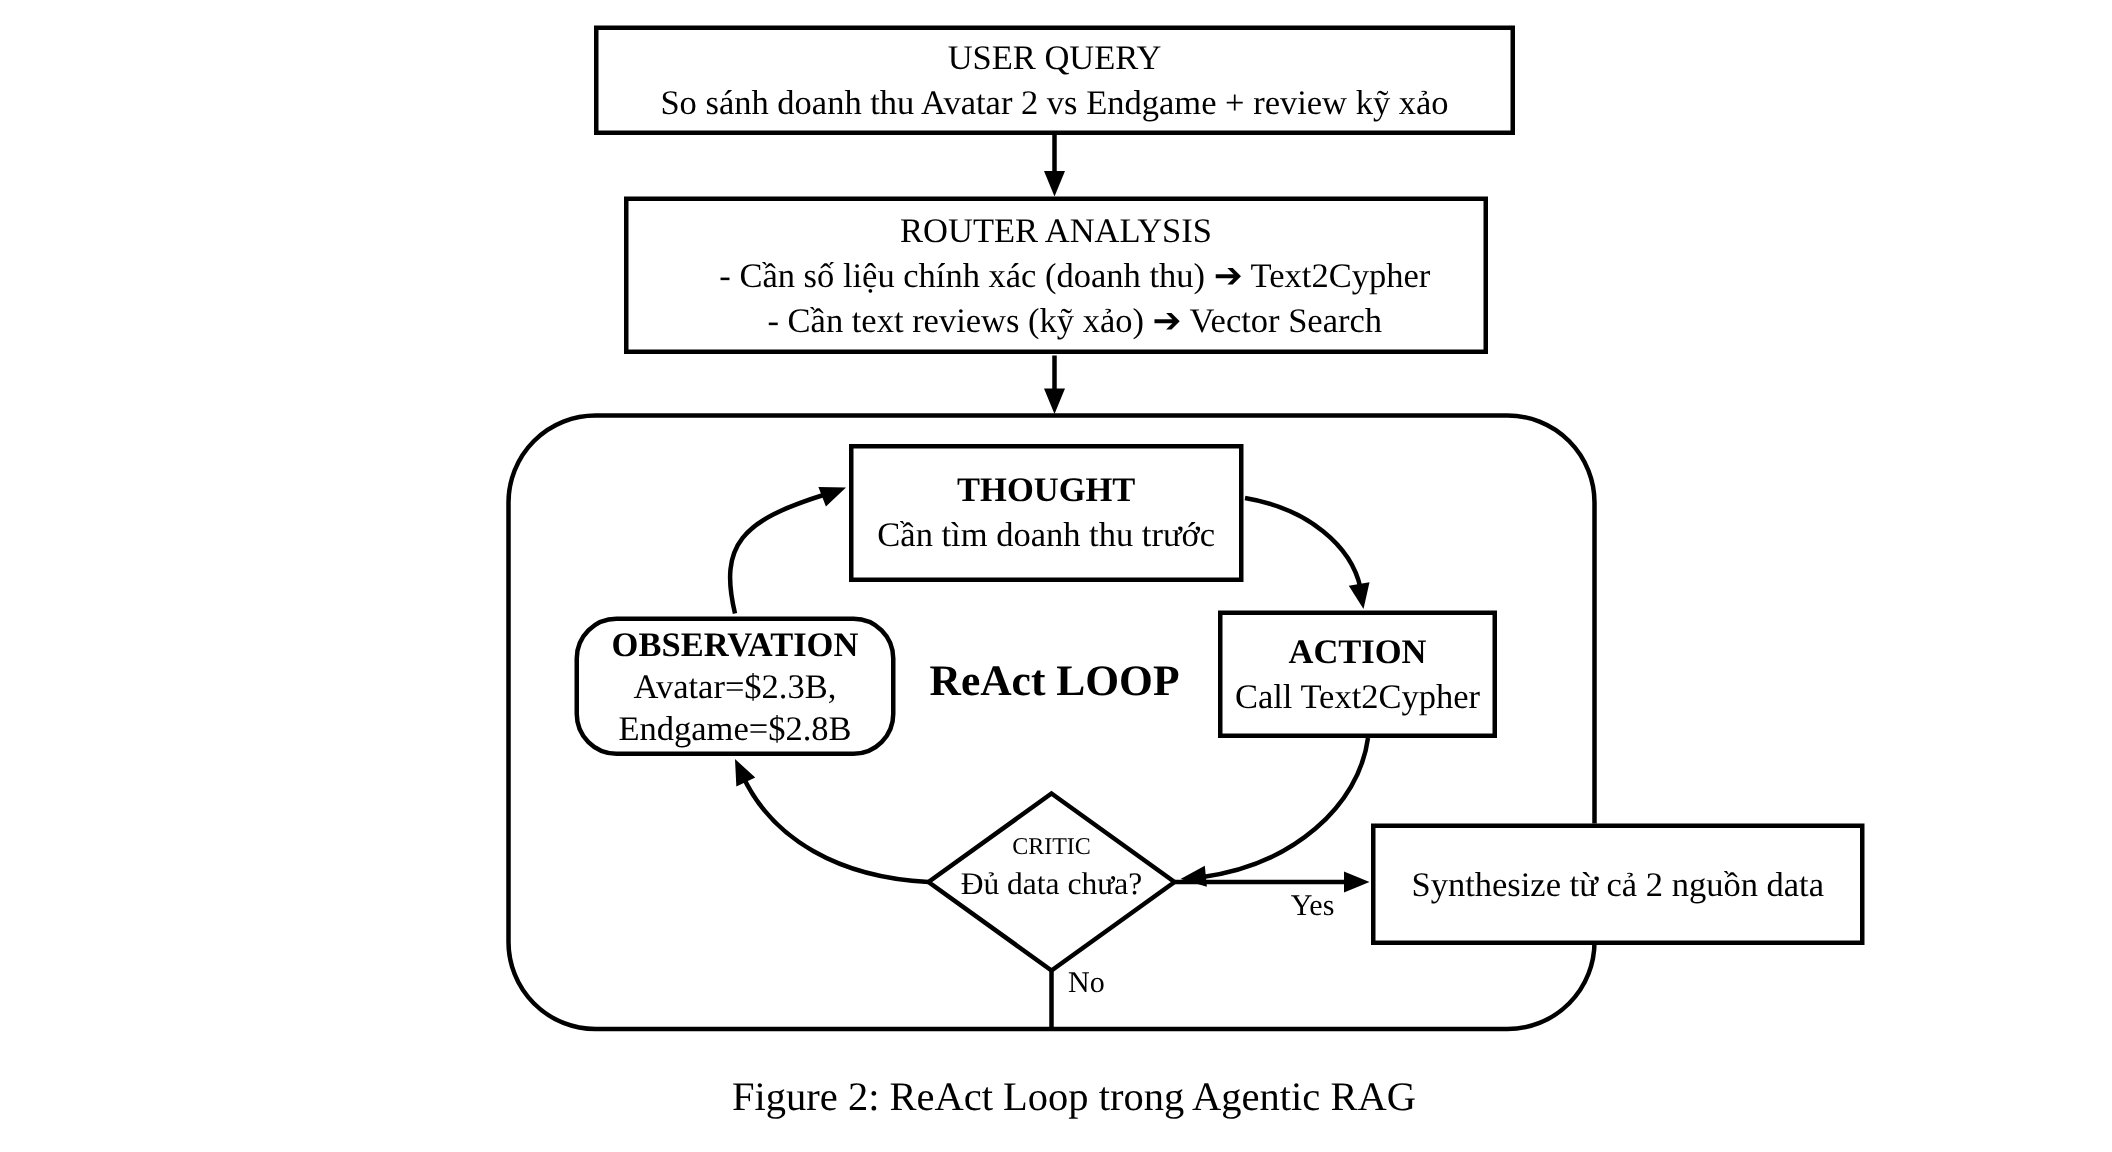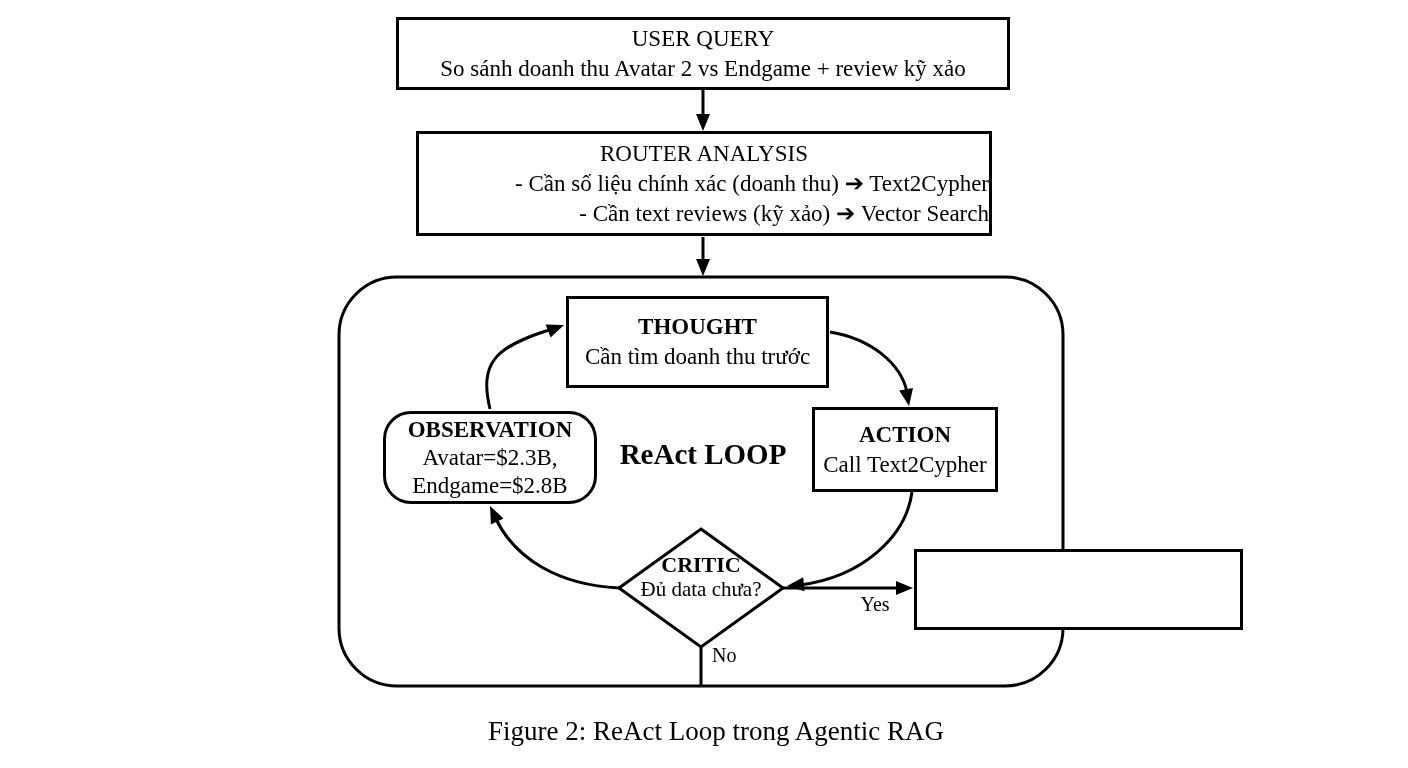--- a/index.html
+++ b/index.html
@@ -24,32 +24,32 @@
     text-align: center;
     font-size: 23px;
     line-height: 30px;
     z-index: 2;
   }
   .box .title { font-weight: bold; }
   .box.plainTitle .title { font-weight: normal; }
 
   .router { align-items: stretch; }
   .router .title { text-align: center; }
-  .router .rline { text-align: right; padding-left: 25px; }
+  .router .rline { text-align: center; padding-left: 25px; }
 
   .obs { line-height: 28px; border-radius: 28px; }
 
   .floating-label {
     position: absolute;
     z-index: 3;
     text-align: center;
   }
   .react-loop { font-weight: bold; font-size: 29px; width: 210px; }
   .critic-label { width: 166px; line-height: 24px; font-size: 21px; }
-  .critic-label .title { font-weight: bold; font-size: 22px; }
+  .critic-label .title { font-weight: normal; font-size: 16px; }
   .edge-label { font-size: 20px; width: 70px; }
   .no-label { text-align: left; width: 60px; }
   .caption { width: 1408px; font-size: 27px; }
 </style>
 </head>
 <body>
 
 <div id="canvas">
 
   <svg class="wires" width="1408" height="768" viewBox="0 0 1408 768">
@@ -103,20 +103,21 @@
     <div>Avatar=$2.3B,</div>
     <div>Endgame=$2.8B</div>
   </div>
 
   <div class="box" style="left:812px; top:407px; width:186px; height:85px;">
     <div class="title">ACTION</div>
     <div>Call Text2Cypher</div>
   </div>
 
   <div class="box" style="left:914px; top:549px; width:329px; height:81px;">
+    <div>Synthesize từ cả 2 nguồn data</div>
   </div>
 
   <div class="floating-label react-loop" style="left:598px; top:438px;">ReAct LOOP</div>
 
   <div class="floating-label critic-label" style="left:618px; top:553px;">
     <div class="title">CRITIC</div>
     <div>Đủ data chưa?</div>
   </div>
 
   <div class="floating-label edge-label" style="left:840px; top:593px;">Yes</div>

